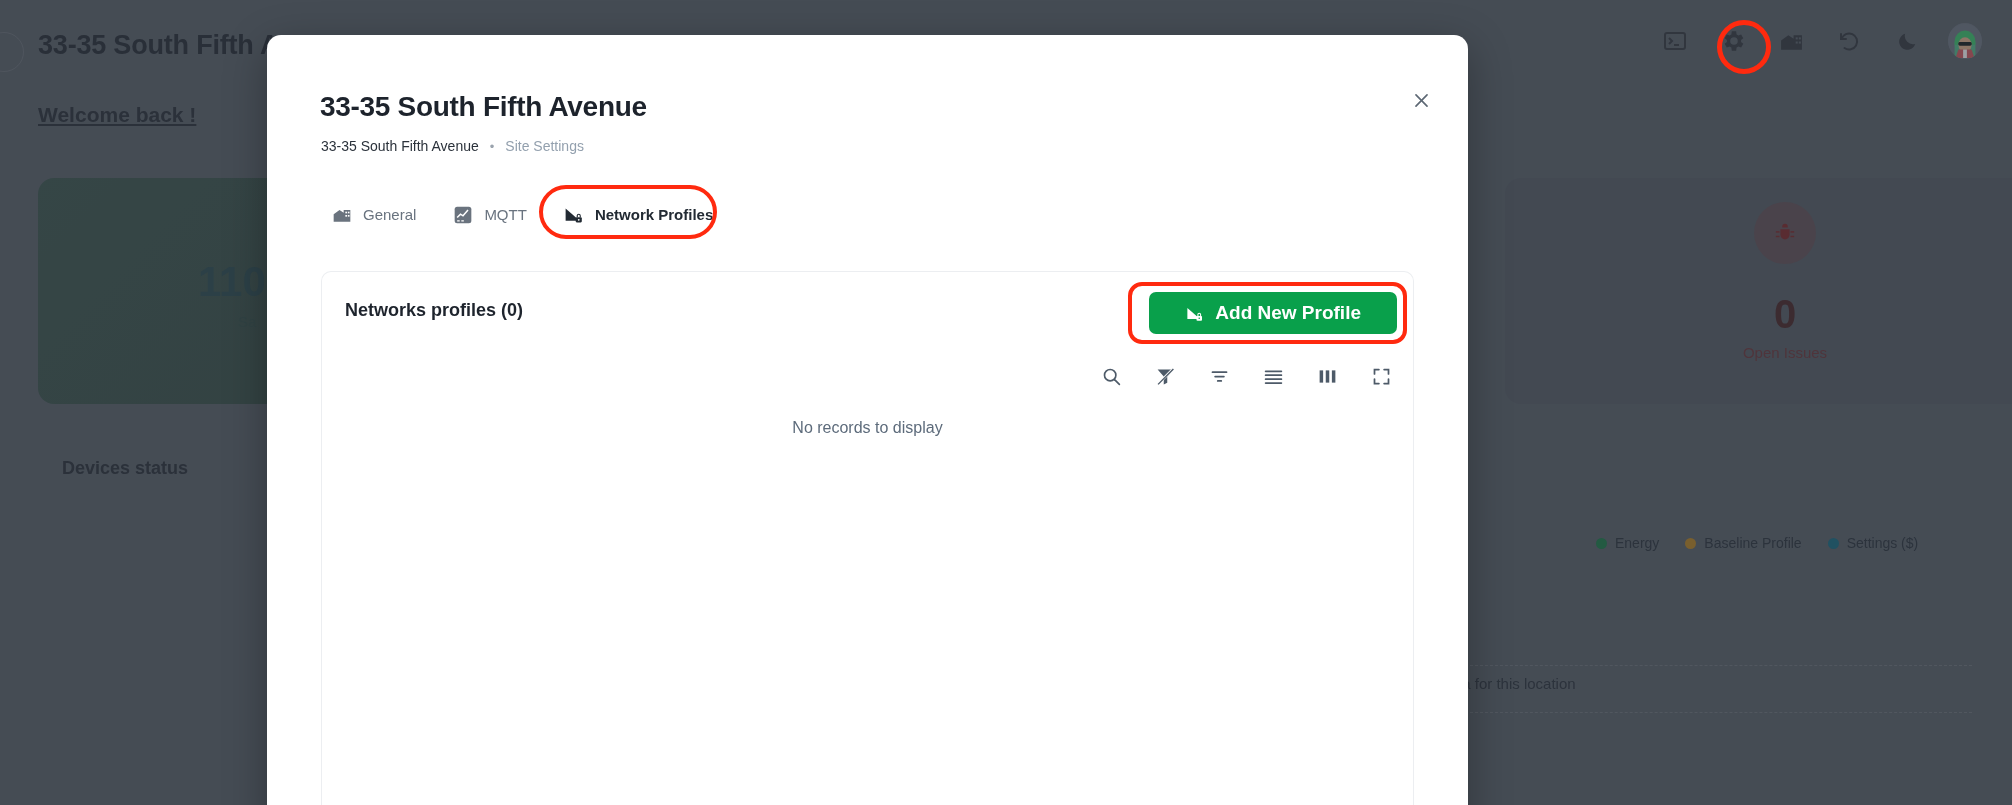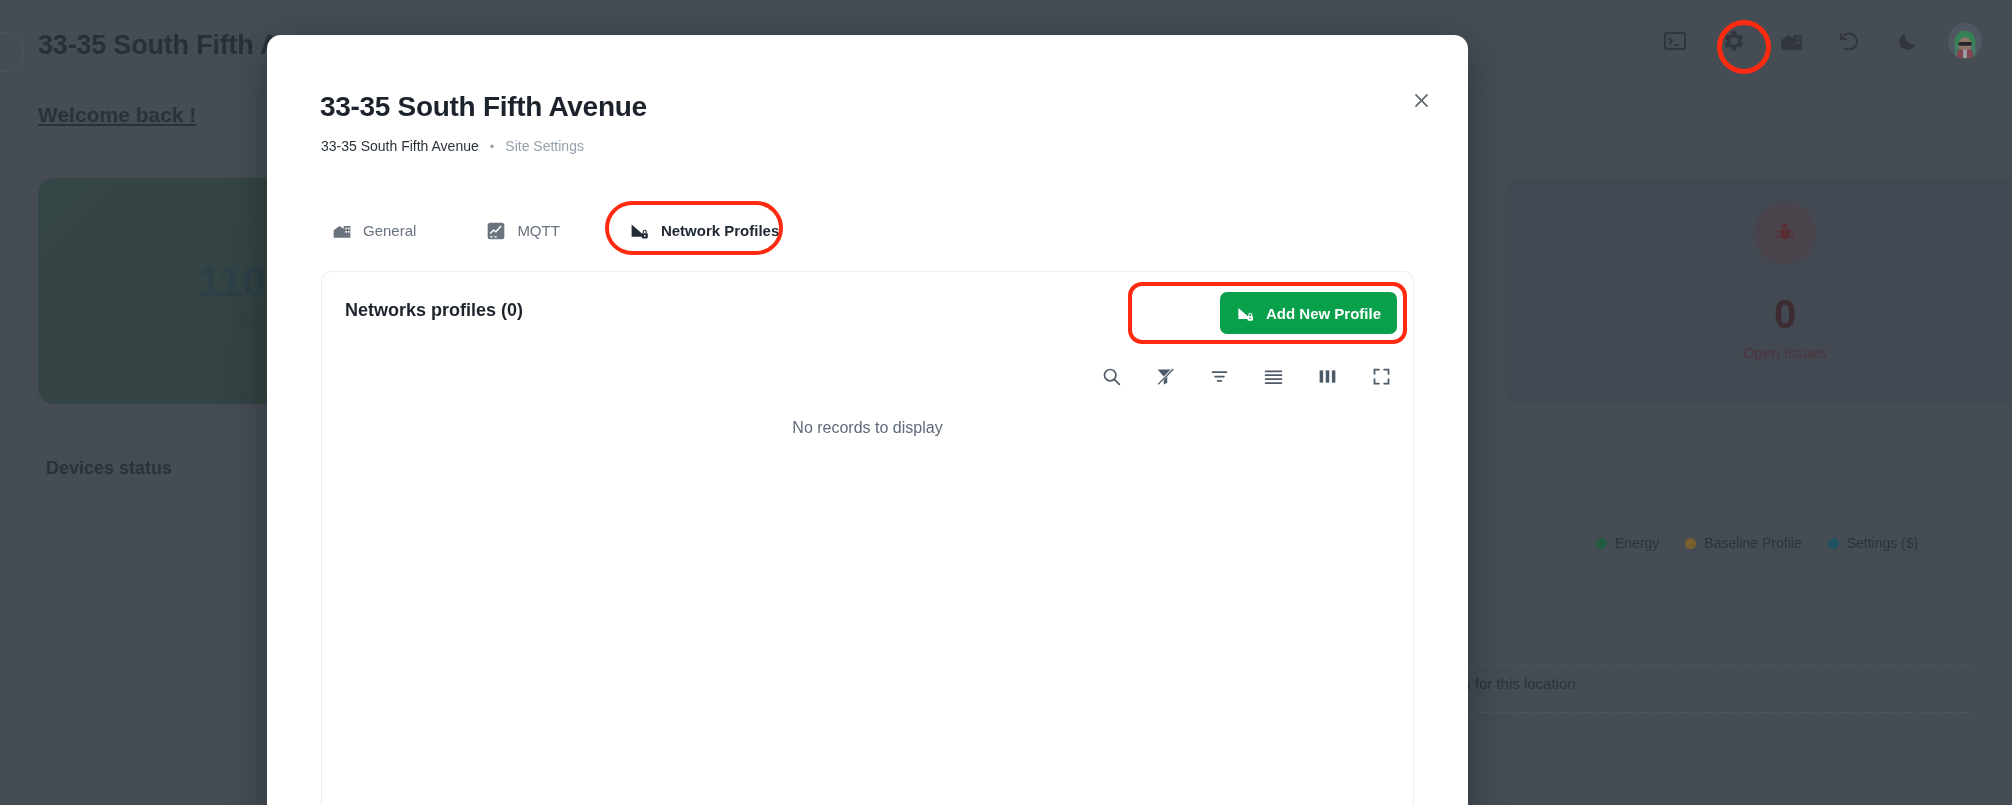--- a/index.html
+++ b/index.html
@@ -103,21 +103,21 @@
   #card-issues .big-num {
     position: absolute; left: 0; right: 0; top: 114px;
     text-align: center; font-size: 40px; font-weight: bold; color: #4a2a2e;
   }
   #card-issues .sub-lab {
     position: absolute; left: 0; right: 0; top: 166px;
     text-align: center; font-size: 15px; color: #6b3a41;
   }
 
   .bg-section-title {
-    position: absolute; left: 46px; top: 458px;
+    position: absolute; left: 62px; top: 458px;
     font-size: 18px; font-weight: bold; color: #2d343e;
   }
 
   .bg-legend {
     position: absolute; left: 1596px; top: 535px;
     display: flex; align-items: flex-start; gap: 26px;
     font-size: 14px; color: #2f3843;
   }
   .bg-legend .lg { display: flex; align-items: center; gap: 8px; }
   .lg .dot { width: 11px; height: 11px; border-radius: 50%; }
@@ -156,22 +156,22 @@
   .breadcrumb {
     position: absolute; left: 54px; top: 103px;
     display: flex; align-items: center; gap: 11px;
     font-size: 14px;
   }
   .breadcrumb .crumb-current { color: #2b323b; }
   .breadcrumb .crumb-sep { color: #9aa3ad; font-size: 13px; }
   .breadcrumb .crumb-link { color: #93a0ae; cursor: pointer; }
 
   .tabs {
-    position: absolute; left: 50px; top: 176px;
-    display: flex; align-items: flex-end; gap: 41px;
+    position: absolute; left: 50px; top: 160px;
+    display: flex; align-items: flex-end; gap: 8px;
   }
   .tab {
     display: flex; align-items: center; gap: 11px;
     padding: 9px 14px; border-radius: 8px;
     font-size: 15px; color: #69737f; cursor: pointer;
     white-space: nowrap;
   }
   .tab .ticon { width: 21px; height: 21px; display: flex; align-items: center; justify-content: center; color: #6a737e; }
   .tab.active { color: #222a33; font-weight: bold; }
   .tab.active .ticon { color: #222a33; }
@@ -195,25 +195,25 @@
   }
   .panel-head {
     position: relative; height: 88px;
   }
   .panel-title {
     position: absolute; left: 23px; top: 28px;
     font-size: 18px; font-weight: bold; color: #1e242d;
   }
   .btn-primary {
     position: absolute; right: 16px; top: 20px;
-    height: 42px; padding: 0 16px;
+    height: 42px; padding: 0 36px;
     background: #09a04b; color: #fff;
     border: none; border-radius: 7px;
     display: flex; align-items: center; gap: 11px;
-    font-size: 15px; font-weight: bold; cursor: pointer;
+    font-size: 19px; font-weight: bold; cursor: pointer;
     font-family: "Liberation Sans", sans-serif;
     white-space: nowrap;
   }
   .ann-ring-btn {
     position: absolute; right: 6px; top: 10px;
     width: 279px; height: 62px;
     border: 4px solid #ff2a0f;
     border-radius: 14px;
     pointer-events: none;
   }

